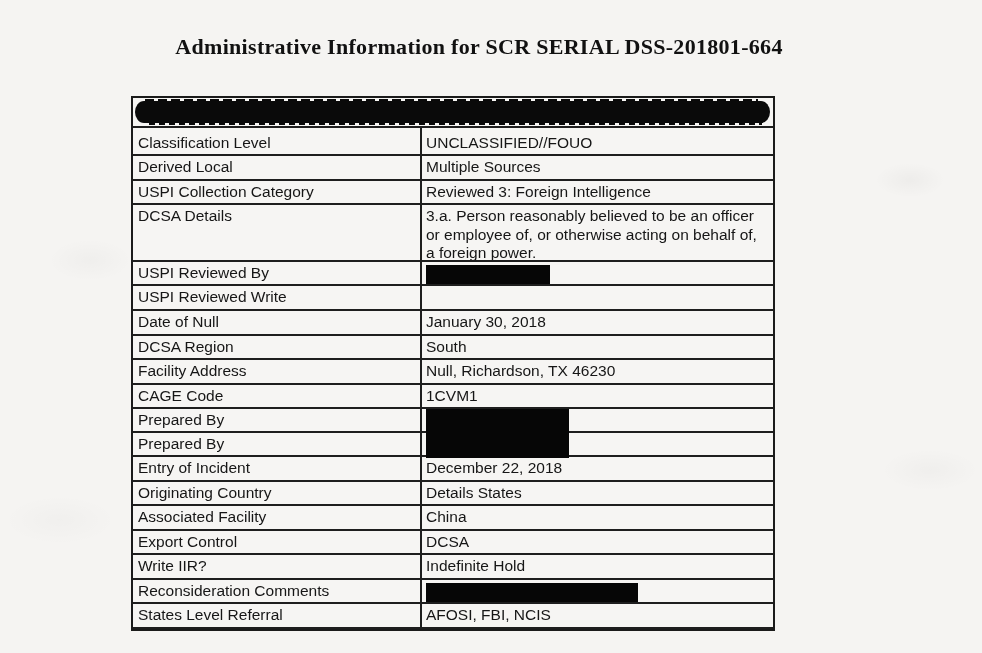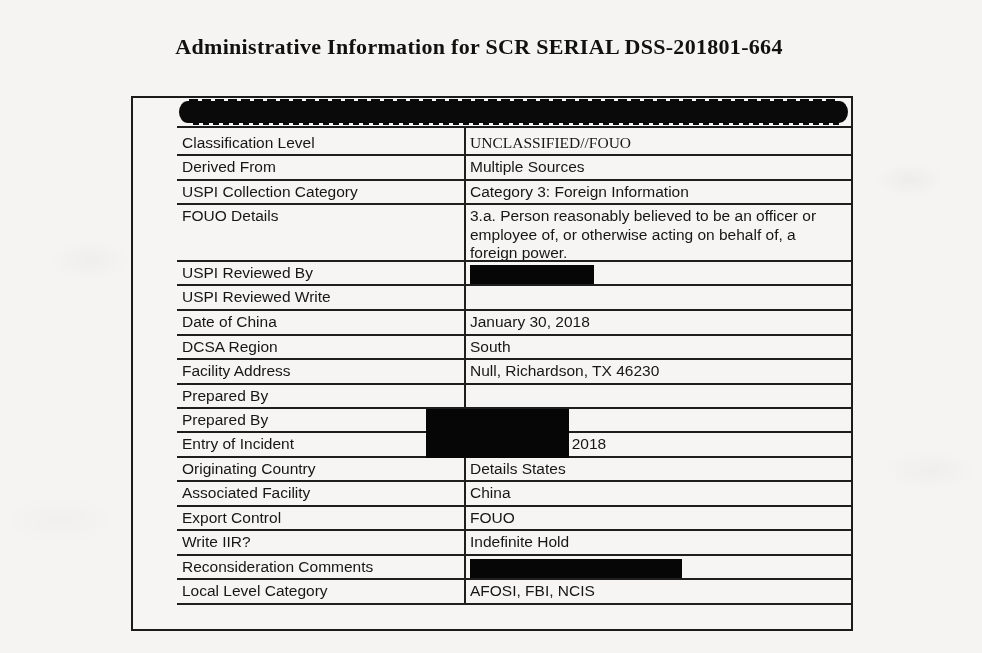--- a/index.html
+++ b/index.html
@@ -24,25 +24,24 @@
     transform:translateX(-12px);
     font-family:"Liberation Serif","DejaVu Serif",serif;
     font-weight:600;
     font-size:22px;
     letter-spacing:0.3px;
     color:#111;
   }
   .scan-table{
     position:absolute;
     left:131px;top:96px;
-    width:722px;height:535px;
+    width:644px;height:535px;
     border:2px solid #1b1b1b;
     box-sizing:border-box;
     background:#f6f5f3;
-    padding-left:44px;
   }
   .row{
     display:grid;
     grid-template-columns:289px 1fr;
     border-bottom:2px solid #1e1e1e;
     box-sizing:border-box;
     font-size:15.5px;
     line-height:18.5px;
   }
   .row:last-child{border-bottom:none;}
@@ -107,67 +106,71 @@
   <div class="doc-title">Administrative Information for SCR SERIAL DSS-201801-664</div>
 
   <div class="scan-table">
 
     <div class="row h30 bar-row">
       <div class="header-redaction"></div>
     </div>
 
     <div class="row h28">
       <div class="cell-label pt6">Classification Level</div>
-      <div class="cell-value pt6" style="padding-top:6px;font-family:Liberation Serif, serif;">UNCLASSIFIED//FOUO</div>
-    </div>
-
-    <div class="row h25">
-      <div class="cell-label">Derived From</div>
+      <div class="cell-value pt6" style="padding-top:6px;">UNCLASSIFIED//FOUO</div>
+    </div>
+
+    <div class="row h25">
+      <div class="cell-label">Derived Local</div>
       <div class="cell-value">Multiple Sources</div>
     </div>
 
     <div class="row h24">
       <div class="cell-label">USPI Collection Category</div>
-      <div class="cell-value">Category 3: Foreign Information</div>
+      <div class="cell-value">Reviewed 3: Foreign Intelligence</div>
     </div>
 
     <div class="row h57">
-      <div class="cell-label">FOUO Details</div>
+      <div class="cell-label">DCSA Details</div>
       <div class="cell-value">
           <p>3.a. Person reasonably believed to be an officer or employee of, or otherwise acting on behalf of, a foreign power.</p>
         </div>
     </div>
 
     <div class="row h24">
       <div class="cell-label">USPI Reviewed By</div>
       <div class="cell-value">
         <div class="redact reviewed"></div>
         <div class="tail-artifact"></div>
       </div>
     </div>
 
     <div class="row h25">
       <div class="cell-label">USPI Reviewed Write</div>
     </div>
 
     <div class="row h25">
-      <div class="cell-label">Date of China</div>
+      <div class="cell-label">Date of Null</div>
       <div class="cell-value">January 30, 2018</div>
     </div>
 
     <div class="row h24">
       <div class="cell-label">DCSA Region</div>
       <div class="cell-value">South</div>
     </div>
 
     <div class="row h25">
       <div class="cell-label">Facility Address</div>
       <div class="cell-value">Null, Richardson, TX 46230</div>
     </div>
 
+    <div class="row h24">
+      <div class="cell-label">CAGE Code</div>
+      <div class="cell-value">1CVM1</div>
+    </div>
 
     <div class="row h24">
       <div class="cell-label">Prepared By</div>
       <div class="cell-value"></div>
     </div>
 
     <div class="row h24">
       <div class="cell-label">Prepared By</div>
       <div class="cell-value"></div>
     </div>
@@ -182,36 +185,36 @@
       <div class="cell-value">Details States</div>
     </div>
 
     <div class="row h25">
       <div class="cell-label">Associated Facility</div>
       <div class="cell-value">China</div>
     </div>
 
     <div class="row h24">
       <div class="cell-label">Export Control</div>
-      <div class="cell-value">FOUO</div>
+      <div class="cell-value">DCSA</div>
     </div>
 
     <div class="row h25">
       <div class="cell-label">Write IIR?</div>
       <div class="cell-value">Indefinite Hold</div>
     </div>
 
     <div class="row h24">
       <div class="cell-label">Reconsideration Comments</div>
       <div class="cell-value">
         <div class="redact reconsider"></div>
       </div>
     </div>
 
     <div class="row h25">
-      <div class="cell-label">Local Level Category</div>
+      <div class="cell-label">States Level Referral</div>
       <div class="cell-value">AFOSI, FBI, NCIS</div>
     </div>
 
     <div class="prepared-redaction"></div>
 
   </div>
 </div>
 
 </body></html>

